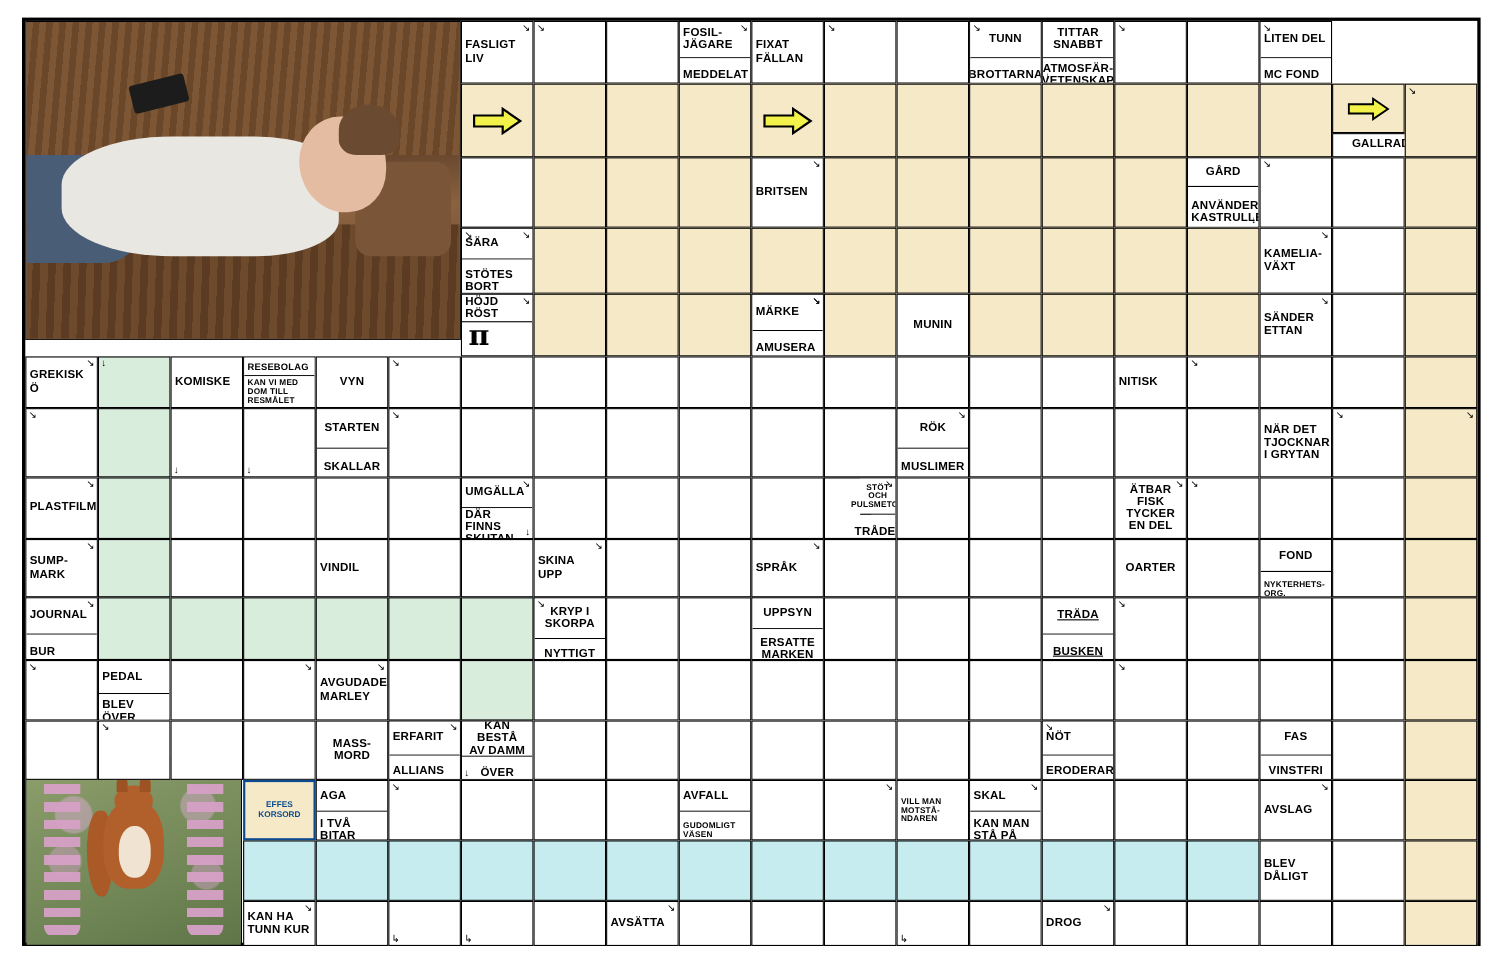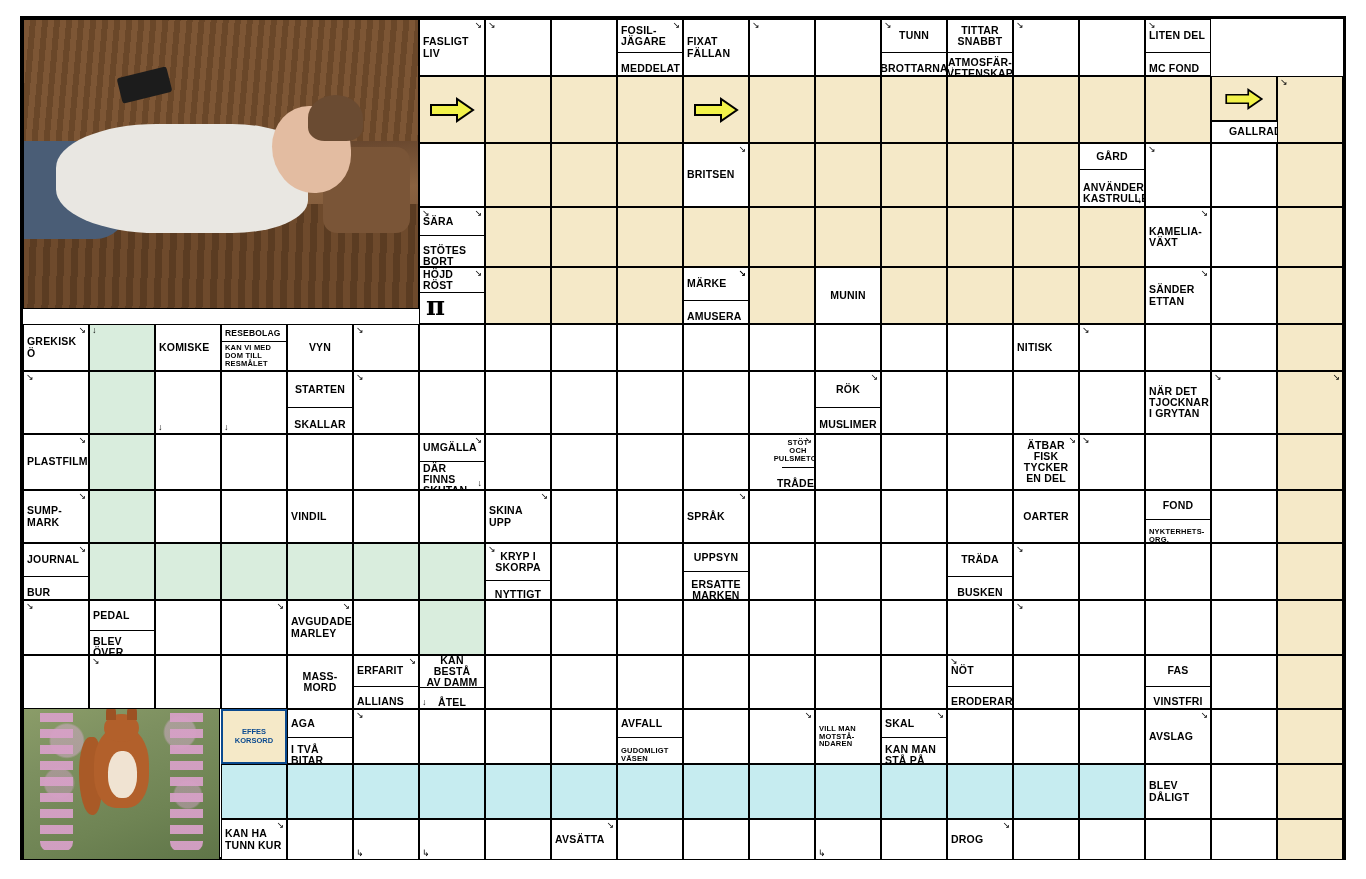--- a/index.html
+++ b/index.html
@@ -615,21 +615,21 @@
         <div class="line">UPPSYN</div>
       </div>
       <div class="clue center" style="height:58%;">
         <div class="line">ERSATTE</div>
         <div class="line">MARKEN</div>
       </div>
     </div>
     <div class="cell empty" style="left:726px; top:524px; width:66px; height:57px;"></div>
     <div class="cell empty" style="left:792px; top:524px; width:66px; height:57px;"></div>
     <div class="cell empty" style="left:858px; top:524px; width:66px; height:57px;"></div>
-    <div class="cell" style="left:924px; top:524px; width:66px; height:57px;">
+    <div class="cell" style="left:924px; top:524px; width:66px; height:57px;text-decoration:underline;">
       <div class="clue center split-top" style="height:50%;">
         <div class="line">TRÄDA</div>
       </div>
       <div class="clue center" style="height:50%;">
         <div class="line">BUSKEN</div>
       </div>
     </div>
     <div class="cell empty" style="left:990px; top:524px; width:66px; height:57px;">
       <span class="marker m-tl">↘</span>
     </div>
@@ -694,21 +694,21 @@
       <div class="clue" style="height:50%;">
         <div class="line">ALLIANS</div>
       </div>
     </div>
     <div class="cell" style="left:396px; top:636px; width:66px; height:54px;">
       <div class="clue center split-top" style="height:52%;">
         <div class="line">KAN BESTÅ</div>
         <div class="line">AV DAMM</div>
       </div>
       <div class="clue center" style="height:48%;">
-        <div class="line">ÅTEL</div>
+        <div class="line">ÖVER</div>
         <span class="marker m-bl">↓</span>
       </div>
     </div>
     <div class="cell empty" style="left:462px; top:636px; width:66px; height:54px;"></div>
     <div class="cell empty" style="left:528px; top:636px; width:66px; height:54px;"></div>
     <div class="cell empty" style="left:594px; top:636px; width:66px; height:54px;"></div>
     <div class="cell empty" style="left:660px; top:636px; width:66px; height:54px;"></div>
     <div class="cell empty" style="left:726px; top:636px; width:66px; height:54px;"></div>
     <div class="cell empty" style="left:792px; top:636px; width:66px; height:54px;"></div>
     <div class="cell empty" style="left:858px; top:636px; width:66px; height:54px;"></div>

